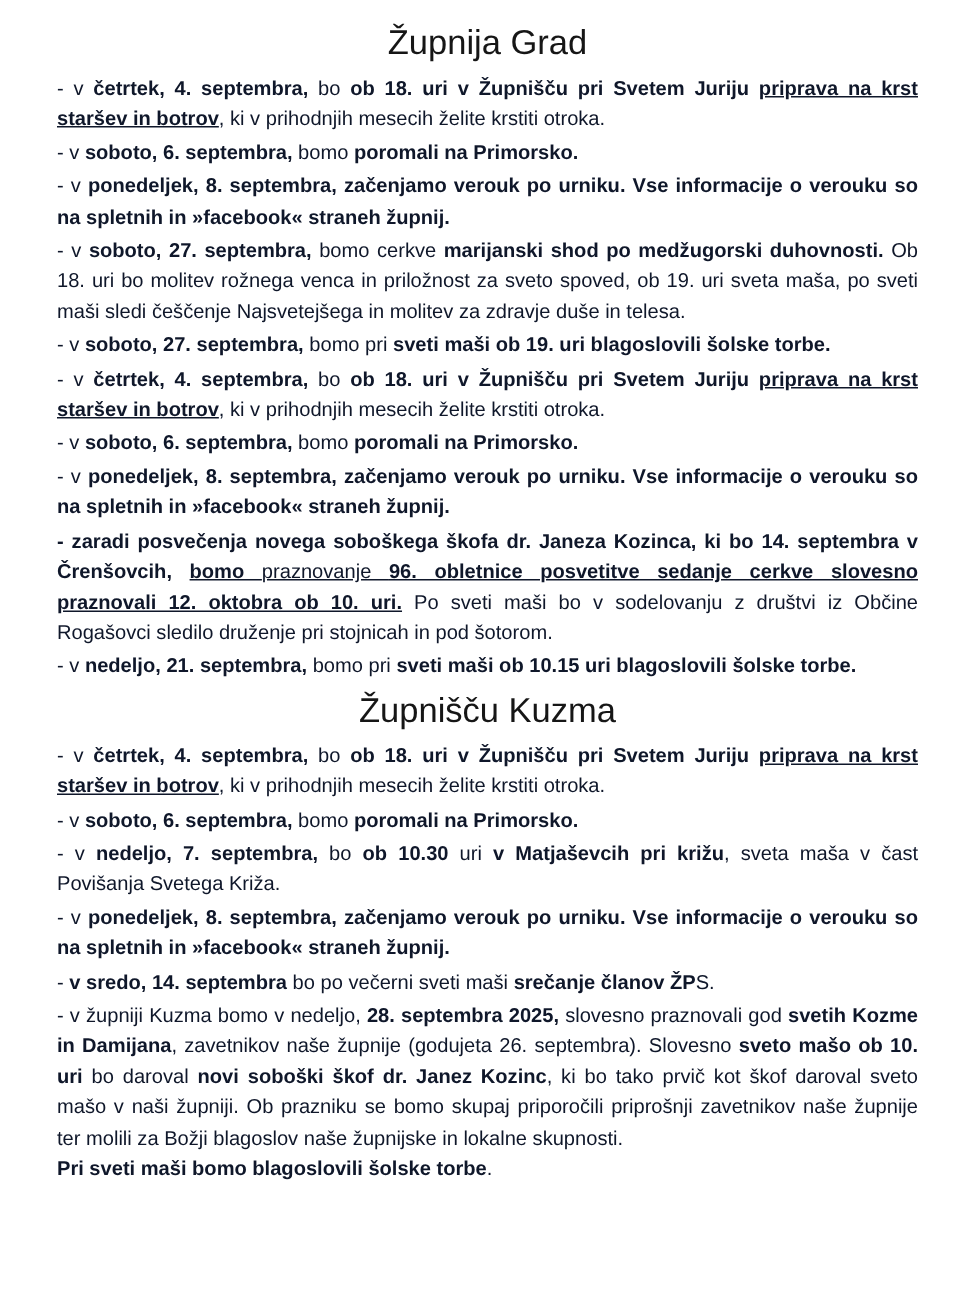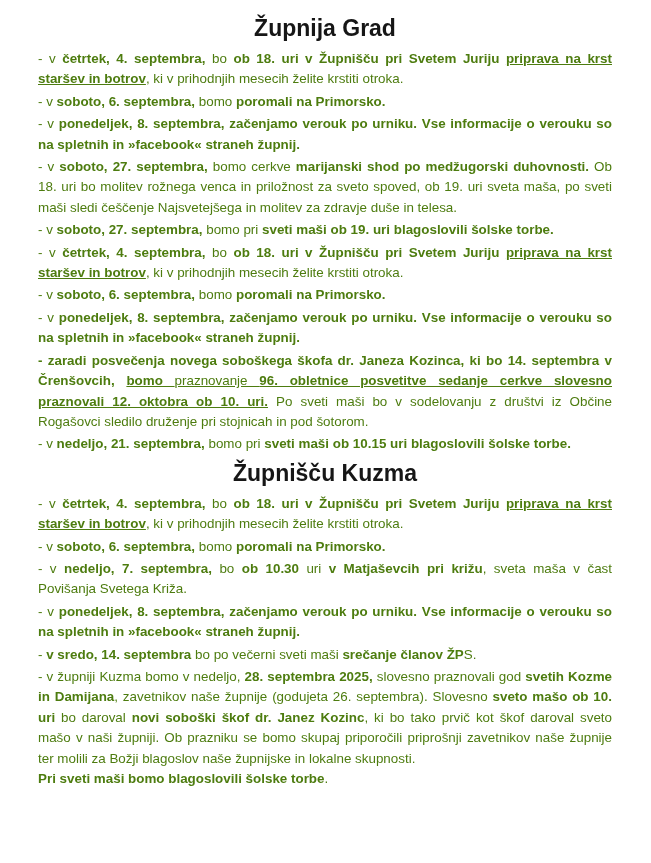--- a/index.html
+++ b/index.html
@@ -13,33 +13,33 @@
     width: 651px;
     height: 863px;
     padding: 10px 39px 0 38px;
     background: #ffffff;
     color: #1c1c1c;
     font-family: "Liberation Sans", sans-serif;
     overflow: hidden;
   }
   .section-title {
     font-size: 23px;
-    font-weight: bold;
+    font-weight: normal;
     text-align: center;
     line-height: 30px;
     margin: 3px 0 6px 0;
     white-space: pre-wrap; 
     color: #161616;
   }
   p.para {
     font-size: 13.4px;
     line-height: 20.4px;
     margin: 0 0 2px 0;
     text-align: justify;
-    color: #4d7c0f;
+    color: #0f172a;
   }
   p.para .b { font-weight: bold; }
   p.para .u { text-decoration: underline; }
 </style>
 </head>
 <body>
 
 <div class="page">
   <div id="doc">
       <div class="section-title">Župnija Grad</div>

